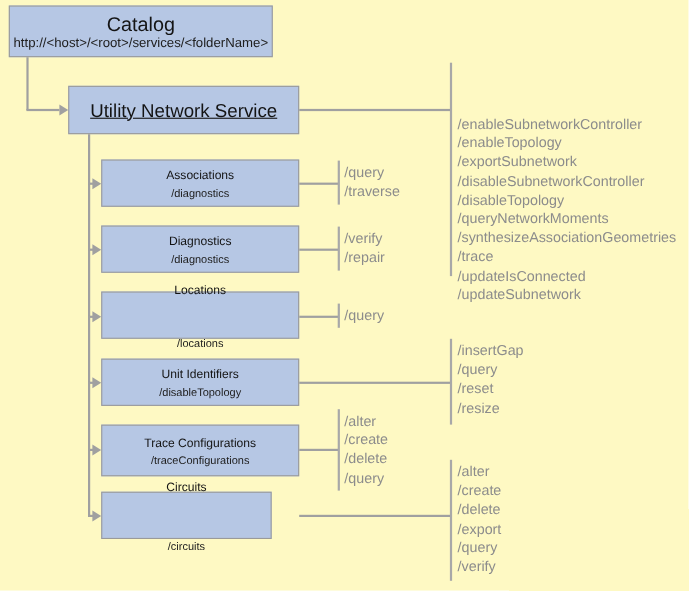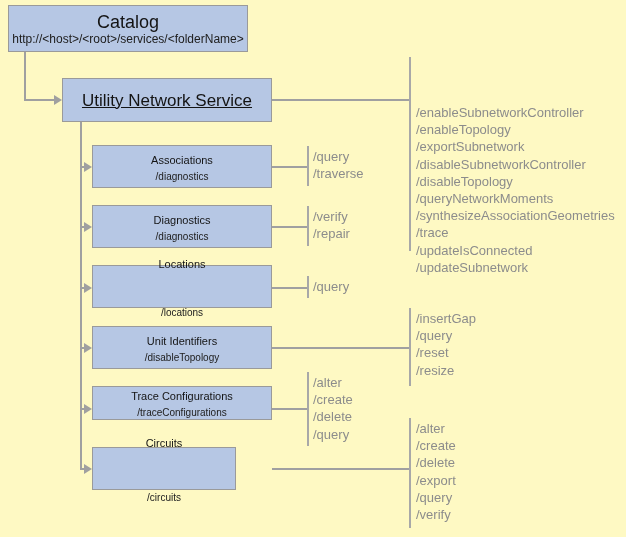--- a/index.html
+++ b/index.html
@@ -167,36 +167,36 @@
   <div class="vbar" style="left:409px; top:308px; height:78px;"></div>
   <div class="oplist" style="left:416px; top:310px;">
     <span class="op">/insertGap</span>
     <span class="op">/query</span>
     <span class="op">/reset</span>
     <span class="op">/resize</span>
   </div>
 
   <div class="hline" style="left:80px; top:408px; width:6px;"></div>
   <div class="arrow" style="left:84px; top:404px;"></div>
-  <div class="node" style="left:92px; top:386px; width:180px; height:34px;">
+  <div class="node" style="left:92px; top:386px; width:180px; height:47px;">
     <span class="title">Trace Configurations</span>
     <span class="subtitle">/traceConfigurations</span>
   </div>
   <div class="hline" style="left:272px; top:408px; width:36px;"></div>
   <div class="vbar" style="left:307px; top:372px; height:74px;"></div>
   <div class="oplist" style="left:313px; top:374px;">
     <span class="op">/alter</span>
     <span class="op">/create</span>
     <span class="op">/delete</span>
     <span class="op">/query</span>
   </div>
 
   <div class="hline" style="left:80px; top:468px; width:6px;"></div>
   <div class="arrow" style="left:84px; top:464px;"></div>
-  <div class="node" style="left:92px; top:447px; width:144px; height:43px;gap:38px;">
+  <div class="node" style="left:92px; top:447px; width:155px; height:43px;gap:38px;">
     <span class="title">Circuits</span>
     <span class="subtitle">/circuits</span>
   </div>
   <div class="hline" style="left:272px; top:468px; width:138px;"></div>
   <div class="vbar" style="left:409px; top:418px; height:110px;"></div>
   <div class="oplist" style="left:416px; top:420px;">
     <span class="op">/alter</span>
     <span class="op">/create</span>
     <span class="op">/delete</span>
     <span class="op">/export</span>

